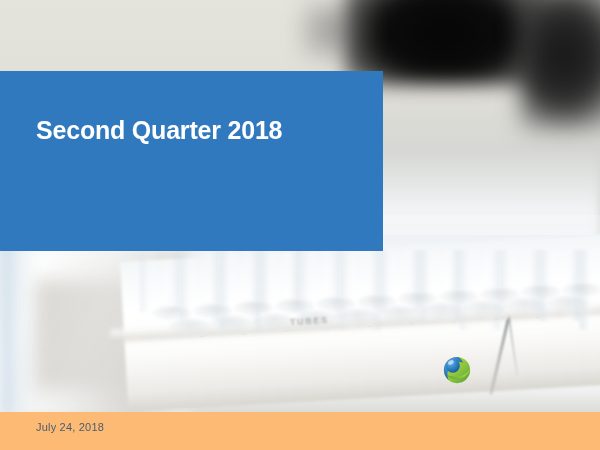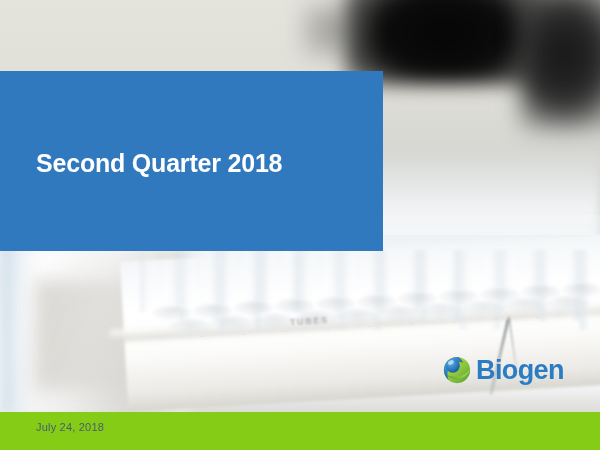--- a/index.html
+++ b/index.html
@@ -156,21 +156,21 @@
     filter:blur(6px);
   }
 
   
   .banner {
     position:absolute;
     left:0; top:71px;
     width:383px; height:180px;
     background:#3179be;
   }
-  .banner-inner { position:absolute; left:36px; top:44px; width:330px;margin-top:33px; }
+  .banner-inner { position:absolute; left:36px; top:44px; width:330px; }
 
   .slide-title {
     font-family:"Liberation Sans", sans-serif;
     font-weight:700;
     font-size:25px;
     line-height:30px;
     letter-spacing:-0.2px;
     color:#ffffff;
     white-space:nowrap;
   }
@@ -197,21 +197,21 @@
     font-weight:700;
     font-size:27px;
     line-height:27px;
     letter-spacing:-0.6px;
     color:#2c7cc4;
   }
 
   
   .footer {
     position:absolute; left:0; top:412px; width:600px; height:38px;
-    background:#84cc16;
+    background:#fdba74;
   }
   .footer-date {
     position:absolute; left:36px; top:9px;
     font-family:"Liberation Sans", sans-serif;
     font-size:11px;
     letter-spacing:0.2px;
     color:#4a5d6e;
     white-space:nowrap;
   }
 </style>
@@ -318,20 +318,19 @@
 
       <circle cx="32" cy="32" r="28" fill="url(#ggreen)"></circle>
 
       <path d="M6 40 C 20 58, 52 56, 60 28 C 52 48, 22 50, 6 40 Z" fill="url(#gswoosh)" opacity="0.95"></path>
 
       <path d="M32 4 C 16 4, 4 16, 4 32 C 4 41, 8 49, 15 54 C 10 46, 10 34, 18 25 C 25 16, 36 13, 45 16 C 41 8, 37 4, 32 4 Z" fill="url(#gblue)"></path>
       <circle cx="23" cy="23" r="15" fill="url(#gblue)"></circle>
 
       <ellipse cx="19" cy="16" rx="6.5" ry="4.5" fill="#ffffff" opacity="0.55" transform="rotate(-28 19 16)"></ellipse>
     </svg>
-    <span class="logo-word">Biogen</span>
   </div>
 
   <div class="footer">
     <div class="footer-date">July 24, 2018</div>
   </div>
 
 </div>
 
 </body></html>

